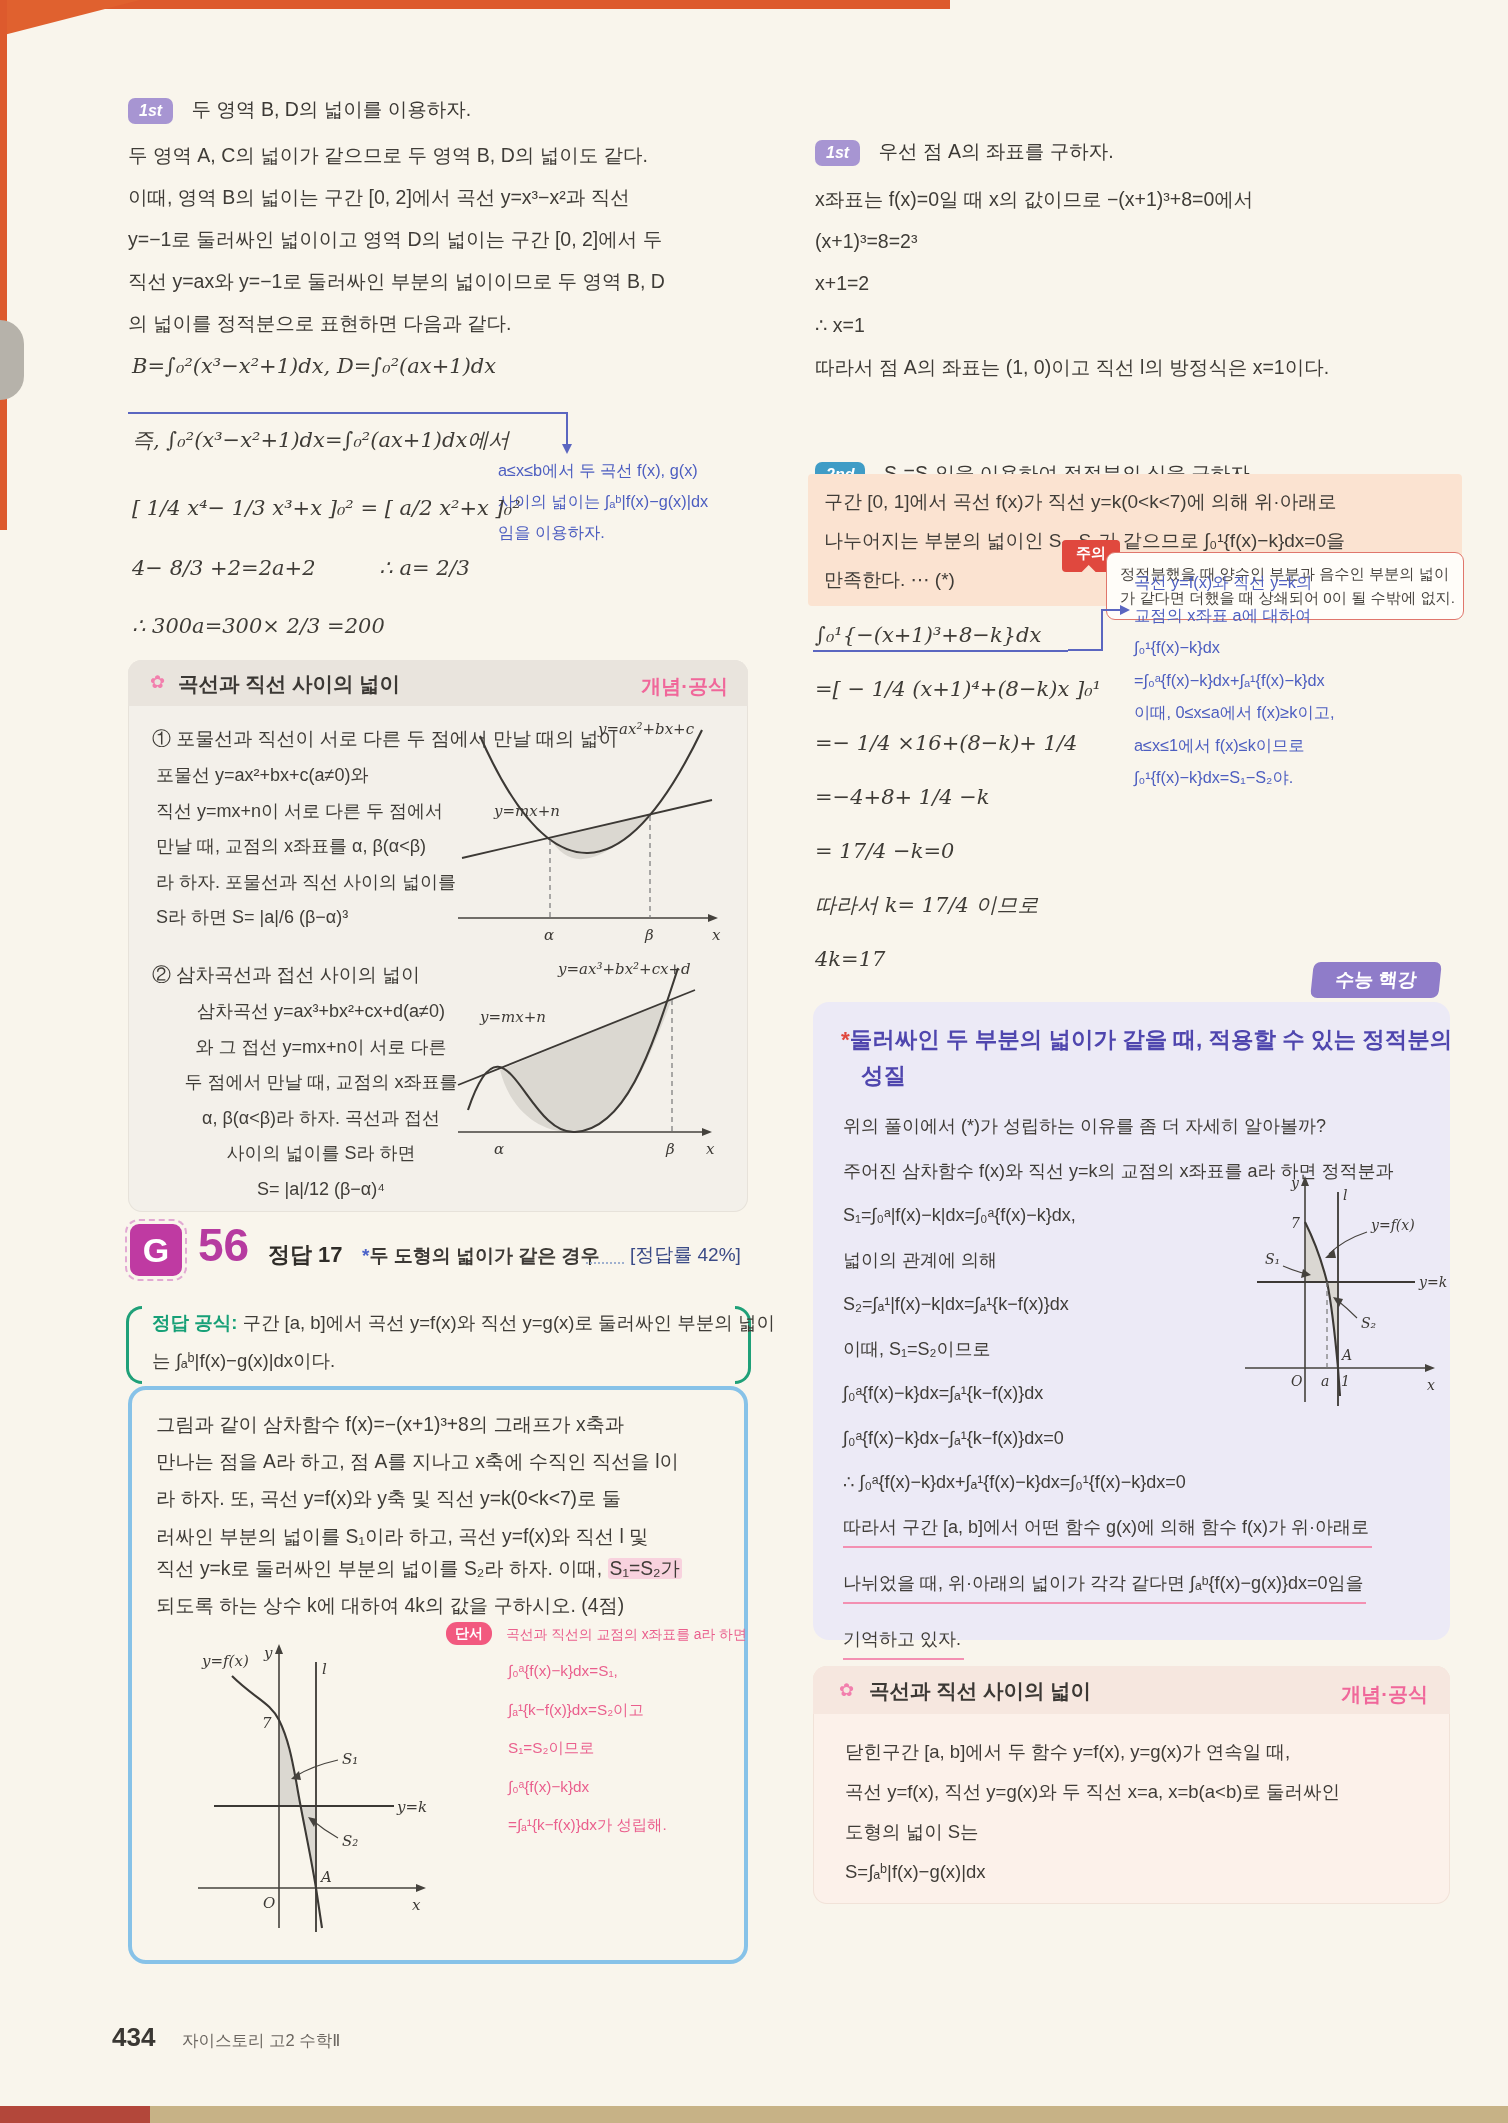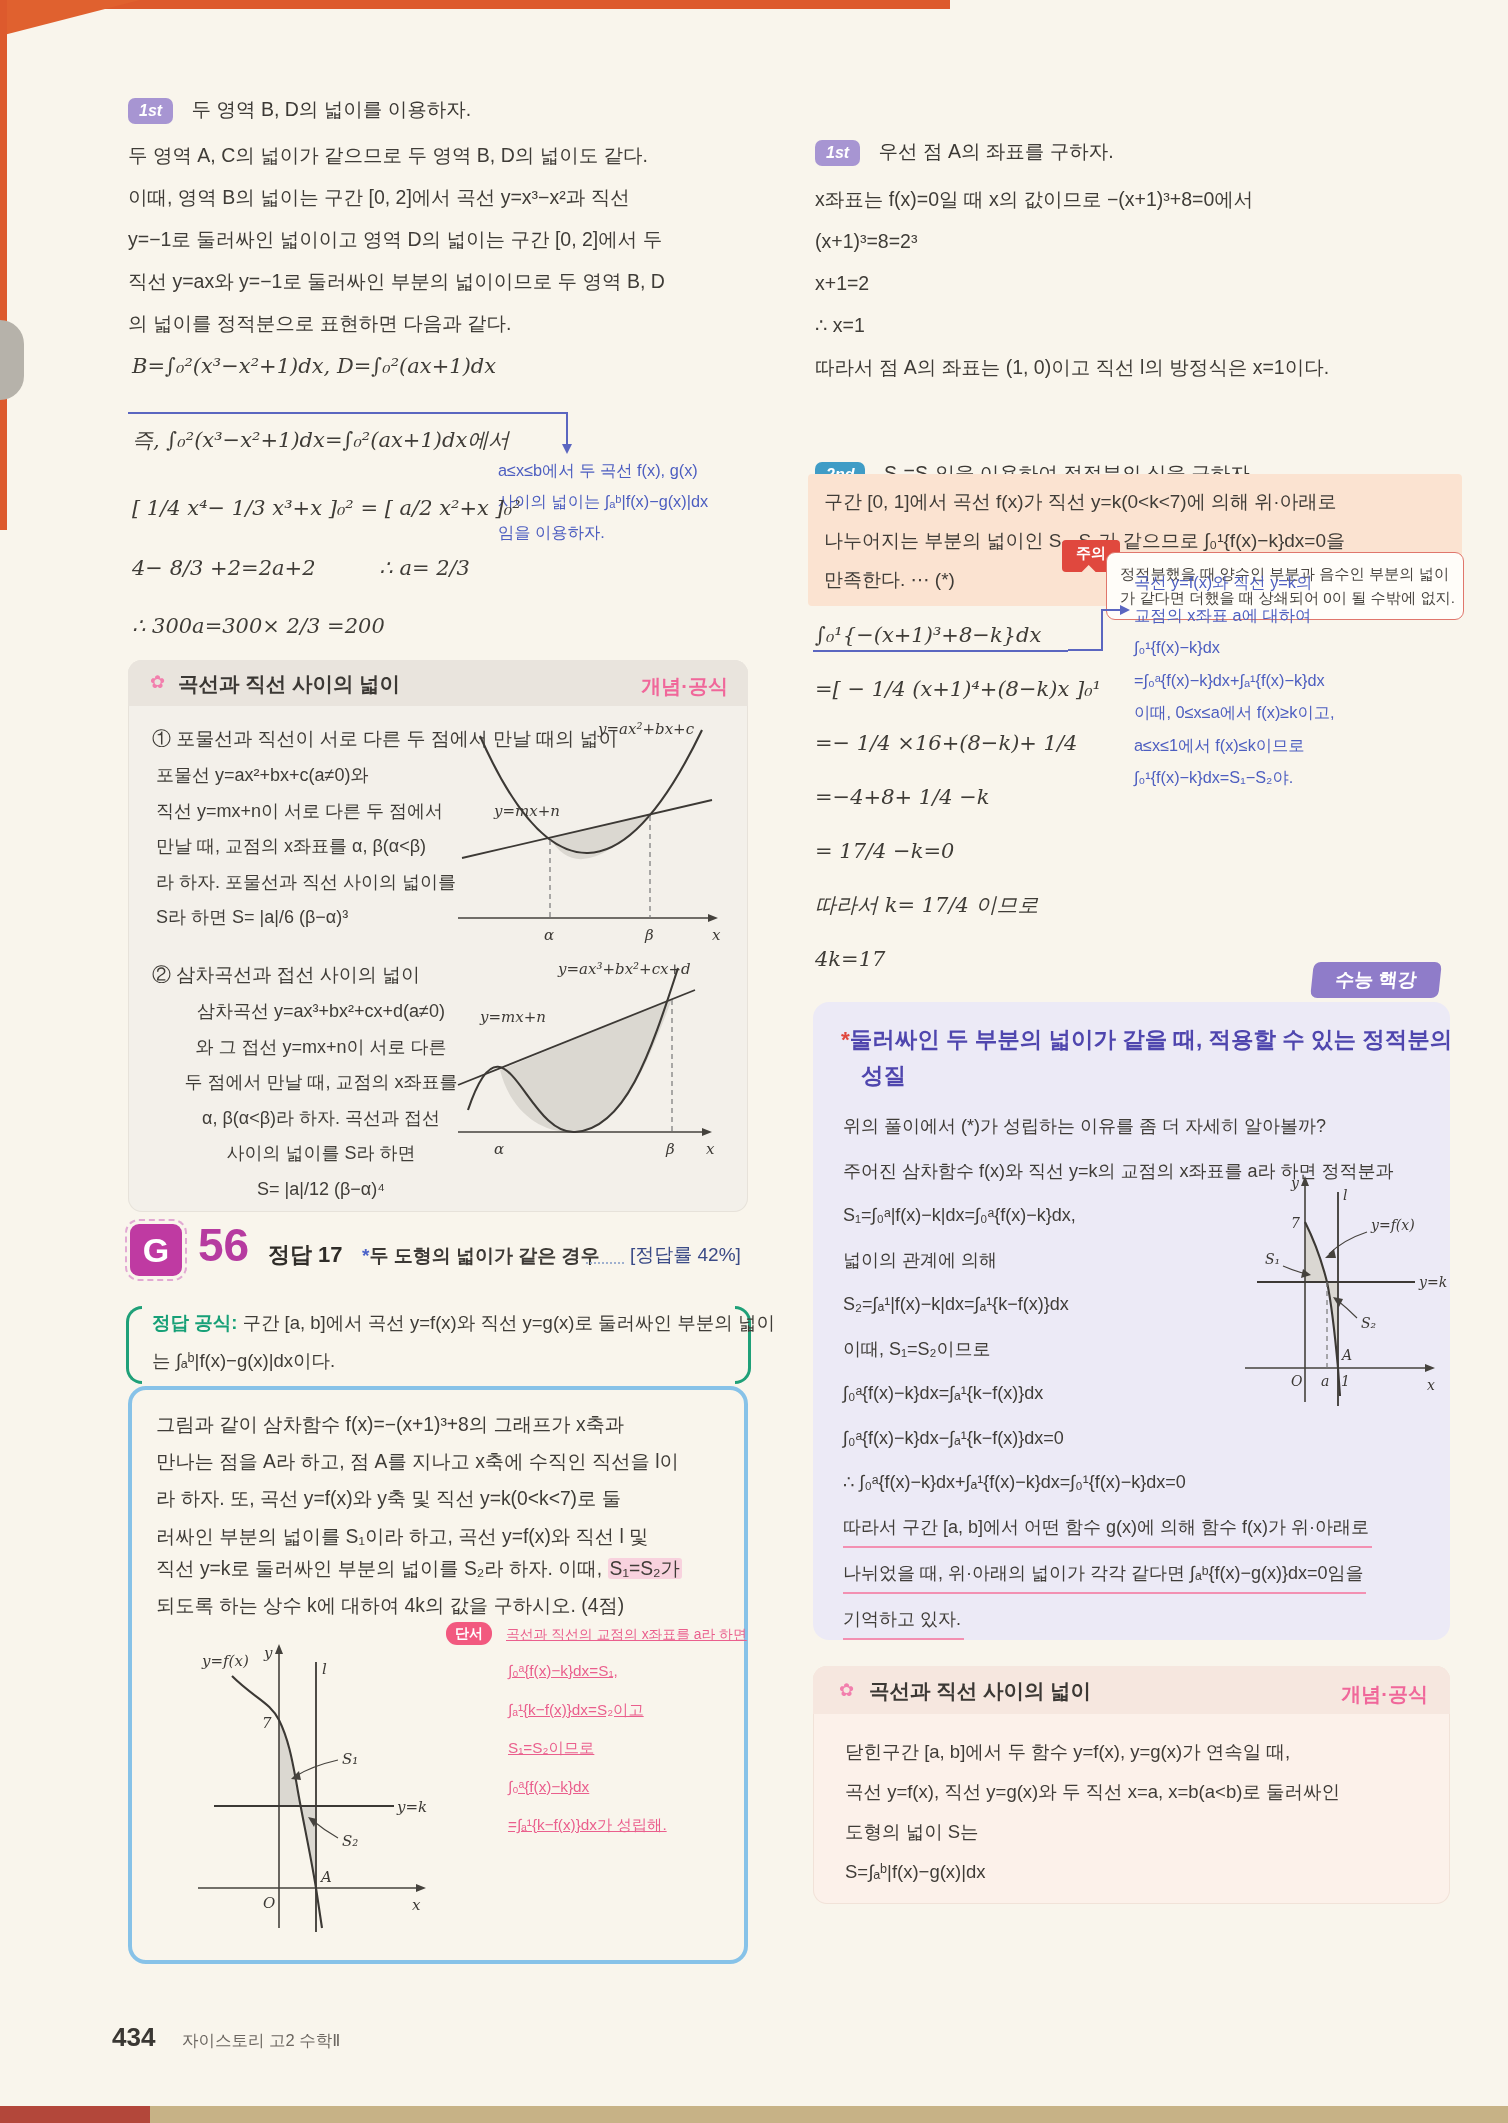--- a/index.html
+++ b/index.html
@@ -2,21 +2,21 @@
 <html><head>
 <meta charset="utf-8">
 <style>
   html,body{margin:0;padding:0;background:#e8e4da;}
   #page{position:relative;width:1508px;height:2123px;background:#f9f5ec;
         font-family:"Liberation Sans",sans-serif;color:#3f3c37;overflow:hidden;}
   .abs{position:absolute;}
   .fm{font-family:"DejaVu Serif",serif;font-style:italic;}
   .nowrap{white-space:nowrap;}
   .blue{color:#4d5ec0;}
-  .pink{color:#ea5f8d;text-decoration:underline;}
+  .pink{color:#ea5f8d;}
   .badge-step{display:inline-block;color:#fff;font-weight:bold;font-style:italic;
       font-size:16px;line-height:24px;padding:1px 11px;border-radius:7px;}
   .b1{background:#a795d2;} .b2{background:#3f9cc6;margin-top:26px;}
   .step-title{font-size:19.5px;color:#3c3935;}
   .tl{white-space:nowrap;}
   .u-blue{border-top:2.6px solid #5b66c0;height:0;}
   .box-concept{background:#f3f0ea;border-radius:14px;box-shadow:0 0 0 1px #e7e2da inset;}
   .band{background:#e9e4dd;border-radius:14px 14px 0 0;}
   .band2{background:#f6e7df;border-radius:14px 14px 0 0;}
   .concept-title{font-size:20.5px;font-weight:bold;color:#3b3834;}
@@ -44,21 +44,21 @@
       text-align:center;line-height:26px;border-radius:4px;
       clip-path:polygon(0 0,100% 0,100% 100%,58% 100%,46% 78%,34% 100%,0 100%);}
   .caution-box{background:#fffdf9;border:1.6px solid #e0766c;border-radius:9px;
       font-size:15.2px;line-height:24px;color:#4a4641;padding:9px 13px;}
   .haek-badge{background:#8f7cc9;color:#fff;font-weight:bold;font-size:19px;
       text-align:center;line-height:36px;border-radius:7px;transform:skewX(-6deg);}
   .haek-box{background:#eceaf6;border-radius:16px;}
   .haek-title{font-size:22.5px;font-weight:bold;color:#4f46ae;}
   .star-red{color:#e0483e;}
   .pu-line{display:table;white-space:nowrap;border-bottom:2.6px solid #f390b2;
-      padding:0 3px 2px 0;margin-bottom:8px;}
+      padding:0 3px 2px 0;margin-bottom:18px;}
   .box-pink{background:#fcf1ea;border-radius:14px;box-shadow:0 0 0 1px #f1e2d8 inset;}
   svg text{font-family:"DejaVu Serif",serif;font-style:italic;fill:#3c3935;}
   svg .ax{stroke:#45423d;stroke-width:1.6;fill:none;}
   svg .cv{stroke:#3c3935;stroke-width:2.1;fill:none;}
   svg .ln2{stroke:#3c3935;stroke-width:1.8;fill:none;}
   svg .dash{stroke:#777;stroke-width:1.2;stroke-dasharray:5 4;fill:none;}
   svg .sh{fill:#d9d6d0;opacity:.95;}
   svg .arr{fill:#45423d;}
   svg .pa{stroke:#45423d;stroke-width:1.1;fill:none;}
   .elbow{stroke:#5b66c0;stroke-width:2;fill:none;}

